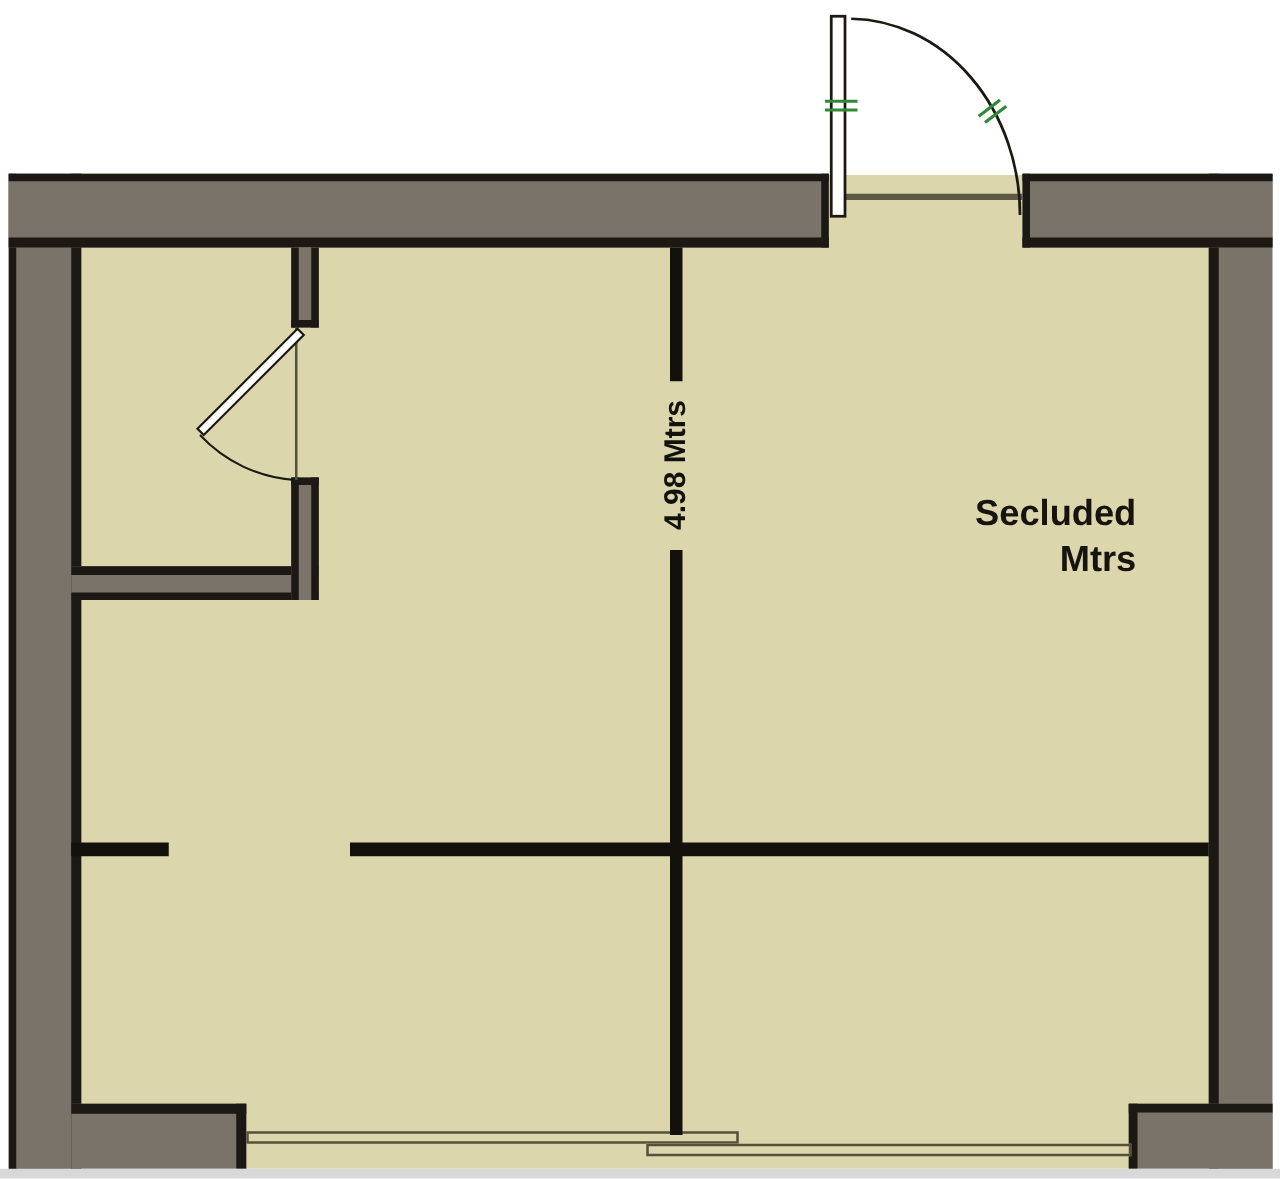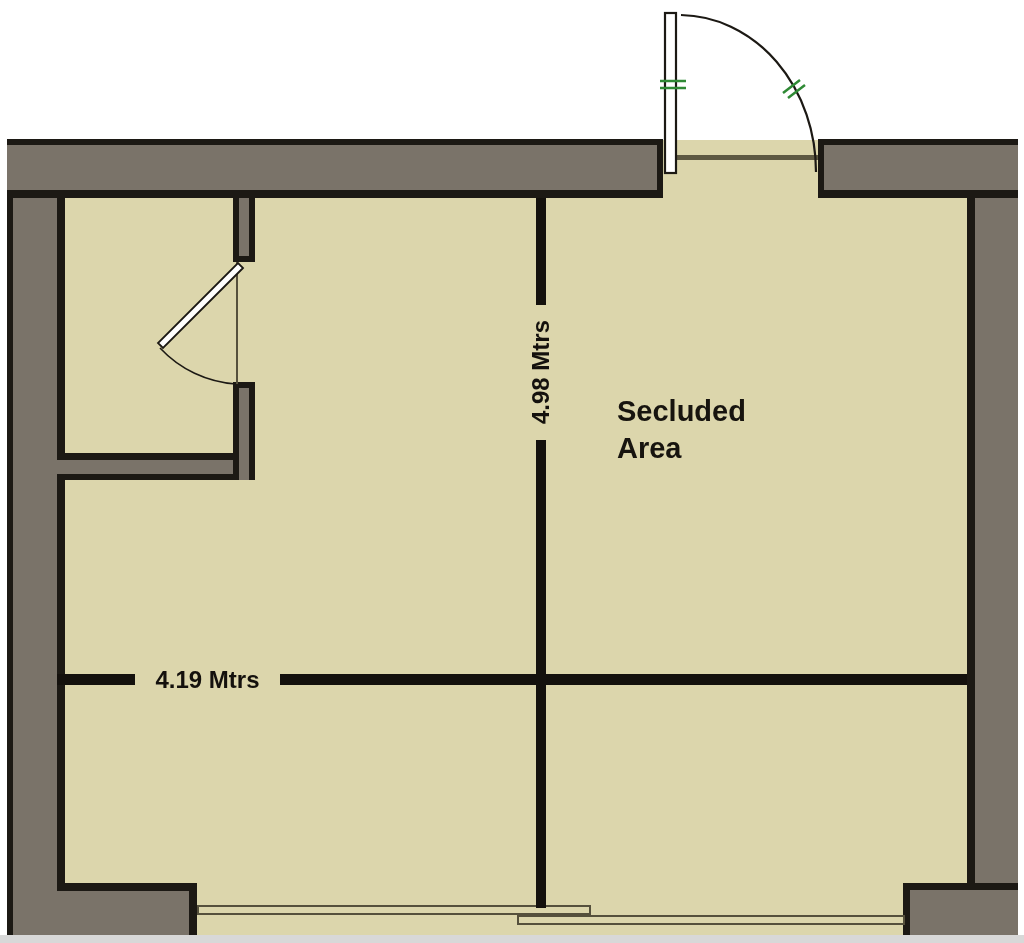--- a/index.html
+++ b/index.html
@@ -50,21 +50,21 @@
     font-weight:700; font-size:24px; line-height:30px;
     text-align:center; white-space:nowrap;
   }
   .dim-label-v { left:471px; top:357px; width:140px; height:30px; transform:rotate(-90deg); }
   .dim-label-h { left:135px; top:664px; width:145px; height:32px; line-height:32px; }
 
   
   .patio-label {
     left:617px; top:393px; width:292px;
     color:#17140f; font-weight:700; font-size:29px; line-height:37px;
-    text-align:left;
+    text-align:right;
   }
 
   
   .door-svg { left:0; top:0; width:1024px; height:943px; pointer-events:none; }
   .door-stroke { stroke:var(--c-outline,#1c1914); fill:none; }
   .door-leaf   { stroke:var(--c-outline,#1c1914); fill:#ffffff; }
   .tick        { stroke:var(--c-tick_green,#2f8a35); fill:none; }
 
   .edge-strip { left:0; top:935px; width:1024px; height:8px; background:var(--c-edge_strip,#d8d8d8); }
 </style>
@@ -107,21 +107,20 @@
       <path class="door-leaf" stroke-width="1.8" d="M243 268 L163 348 L158 343 L238 263 Z"></path>
     </g>
   </svg>
 
   <div class="abs dim dim-v1"></div>
   <div class="abs dim dim-v2"></div>
   <div class="abs dim dim-h1"></div>
   <div class="abs dim dim-h2"></div>
 
   <div class="abs dim-label dim-label-v">4.98 Mtrs</div>
-  <div class="abs dim-label dim-label-h">4.19 Mtrs</div>
 
   <div class="abs patio-label">
     <div>Secluded</div>
-    <div>Area</div>
+    <div>Mtrs</div>
   </div>
 
   <div class="abs edge-strip"></div>
 </div>
 
 </body></html>

